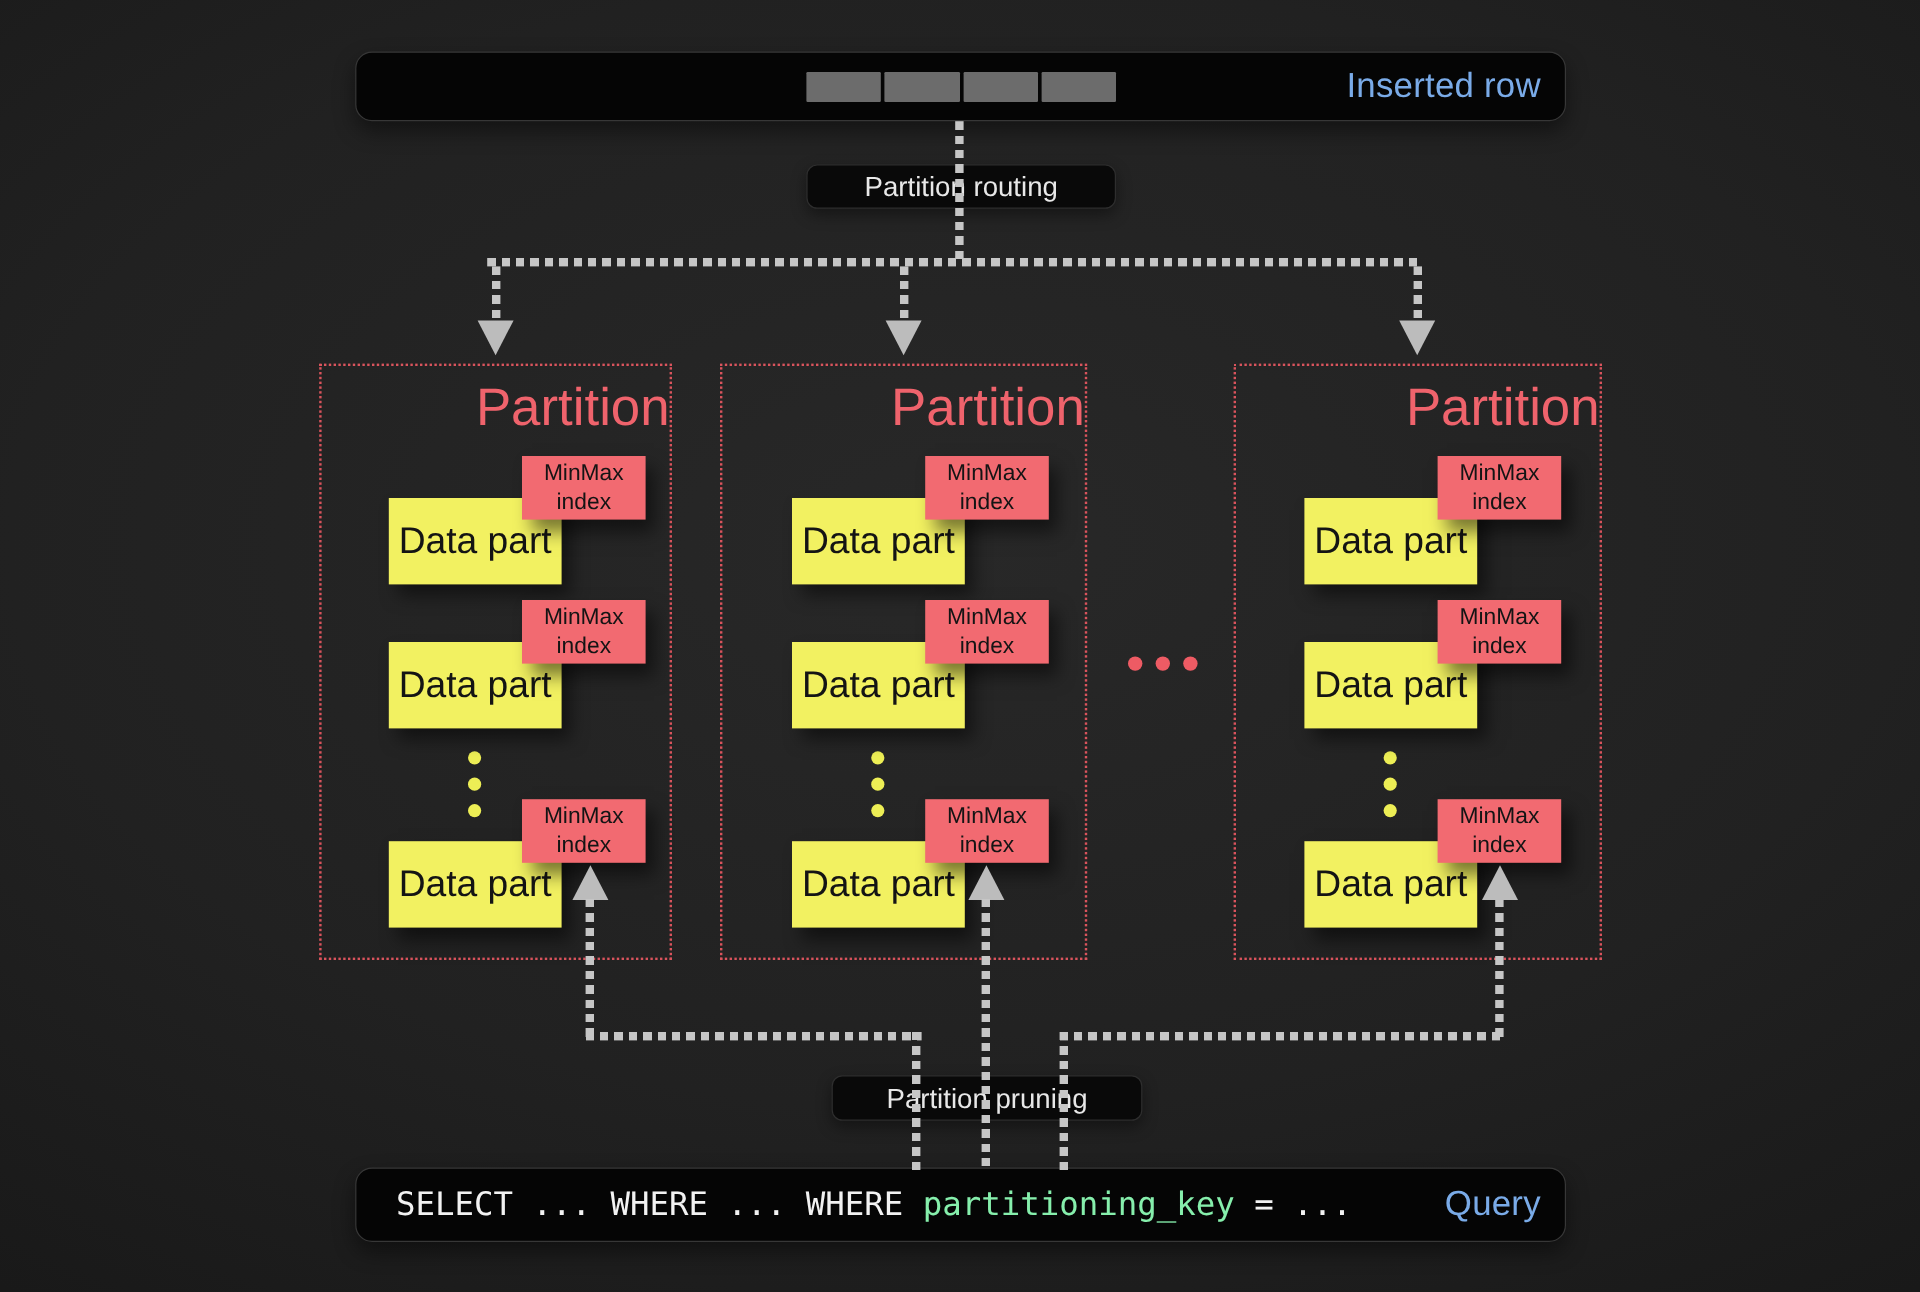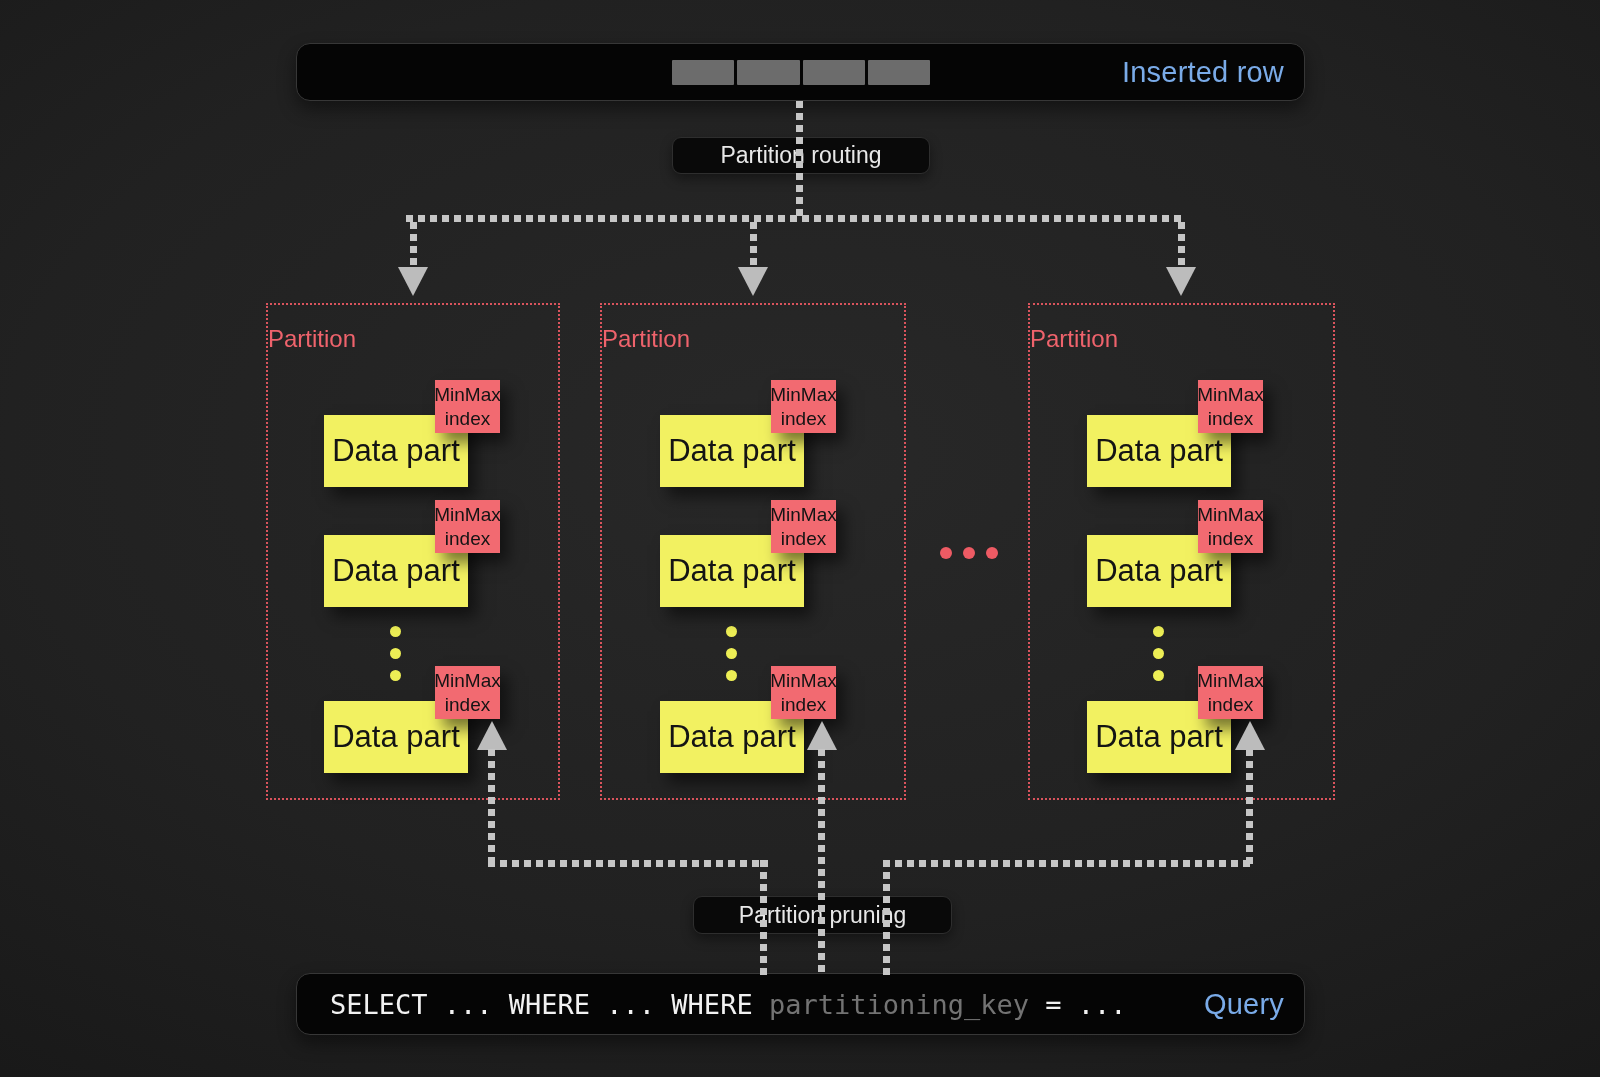--- a/index.html
+++ b/index.html
@@ -22,49 +22,49 @@
   .segbar{position:absolute;left:375px;top:16px;width:258px;height:25px;display:flex;gap:3px;}
   .segcell{flex:1;background:#6c6c6c;border-radius:1px;}
   
   .tag{
     position:absolute;background:#090909;border:1px solid #2e2e2e;border-radius:9px;
     color:#e8e8e8;font-size:23px;display:flex;align-items:center;justify-content:center;
     box-shadow:0 5px 12px rgba(0,0,0,.4);z-index:4;
   }
   
   .partition{position:absolute;top:303px;height:497px;border:2px dotted #da545d;z-index:1;}
-  .ptitle{position:absolute;top:20px;left:0;right:0;text-align:left;color:#ef636c;font-size:24px;}
+  .ptitle{position:absolute;top:10px;left:0;right:0;text-align:right;color:#ef636c;font-size:44px;}
   .dp{
     position:absolute;width:144px;height:72px;background:#f2f161;color:#141414;
     font-size:31px;display:flex;align-items:center;justify-content:center;
     box-shadow:8px 10px 14px rgba(0,0,0,.5);z-index:1;
   }
   .mm{
-    position:absolute;width:65px;height:53px;background:#f26a71;color:#141414;
+    position:absolute;width:103px;height:53px;background:#f26a71;color:#141414;
     font-size:19px;line-height:24px;text-align:center;display:flex;flex-direction:column;
     align-items:center;justify-content:center;box-shadow:8px 10px 14px rgba(0,0,0,.5);z-index:2;
   }
   .ydot{position:absolute;width:11px;height:11px;border-radius:50%;background:#edee55;}
   .rdots{position:absolute;left:940px;top:547px;display:flex;gap:11px;z-index:1;}
   .rdot{width:12px;height:12px;border-radius:50%;background:#ee5b64;}
   
   .dh{position:absolute;height:7px;z-index:5;
       background:repeating-linear-gradient(90deg,#c6c6c6 0 7px,transparent 7px 12px);}
   .dv{position:absolute;width:7px;z-index:5;
       background:repeating-linear-gradient(180deg,#c6c6c6 0 7px,transparent 7px 12px);}
   .arr-d{position:absolute;width:0;height:0;z-index:5;
       border-left:15px solid transparent;border-right:15px solid transparent;border-top:29px solid #bcbcbc;}
   .arr-u{position:absolute;width:0;height:0;z-index:5;
       border-left:15px solid transparent;border-right:15px solid transparent;border-bottom:29px solid #bcbcbc;}
   
   .sql{
     position:absolute;left:33px;top:50%;transform:translateY(-50%);
     font-family:"DejaVu Sans Mono","Liberation Mono",monospace;font-size:27px;color:#f2f2f2;white-space:pre;
   }
-  .sql .kw{color:#737373;}
+  .sql .kw{color:#86efac;}
 </style>
 </head>
 <body>
 
 <div class="canvas">
 
   <div class="panel" style="left:296px;top:43px;width:1009px;height:58px;">
     <div class="segbar">
       <div class="segcell"></div>
       <div class="segcell"></div>

